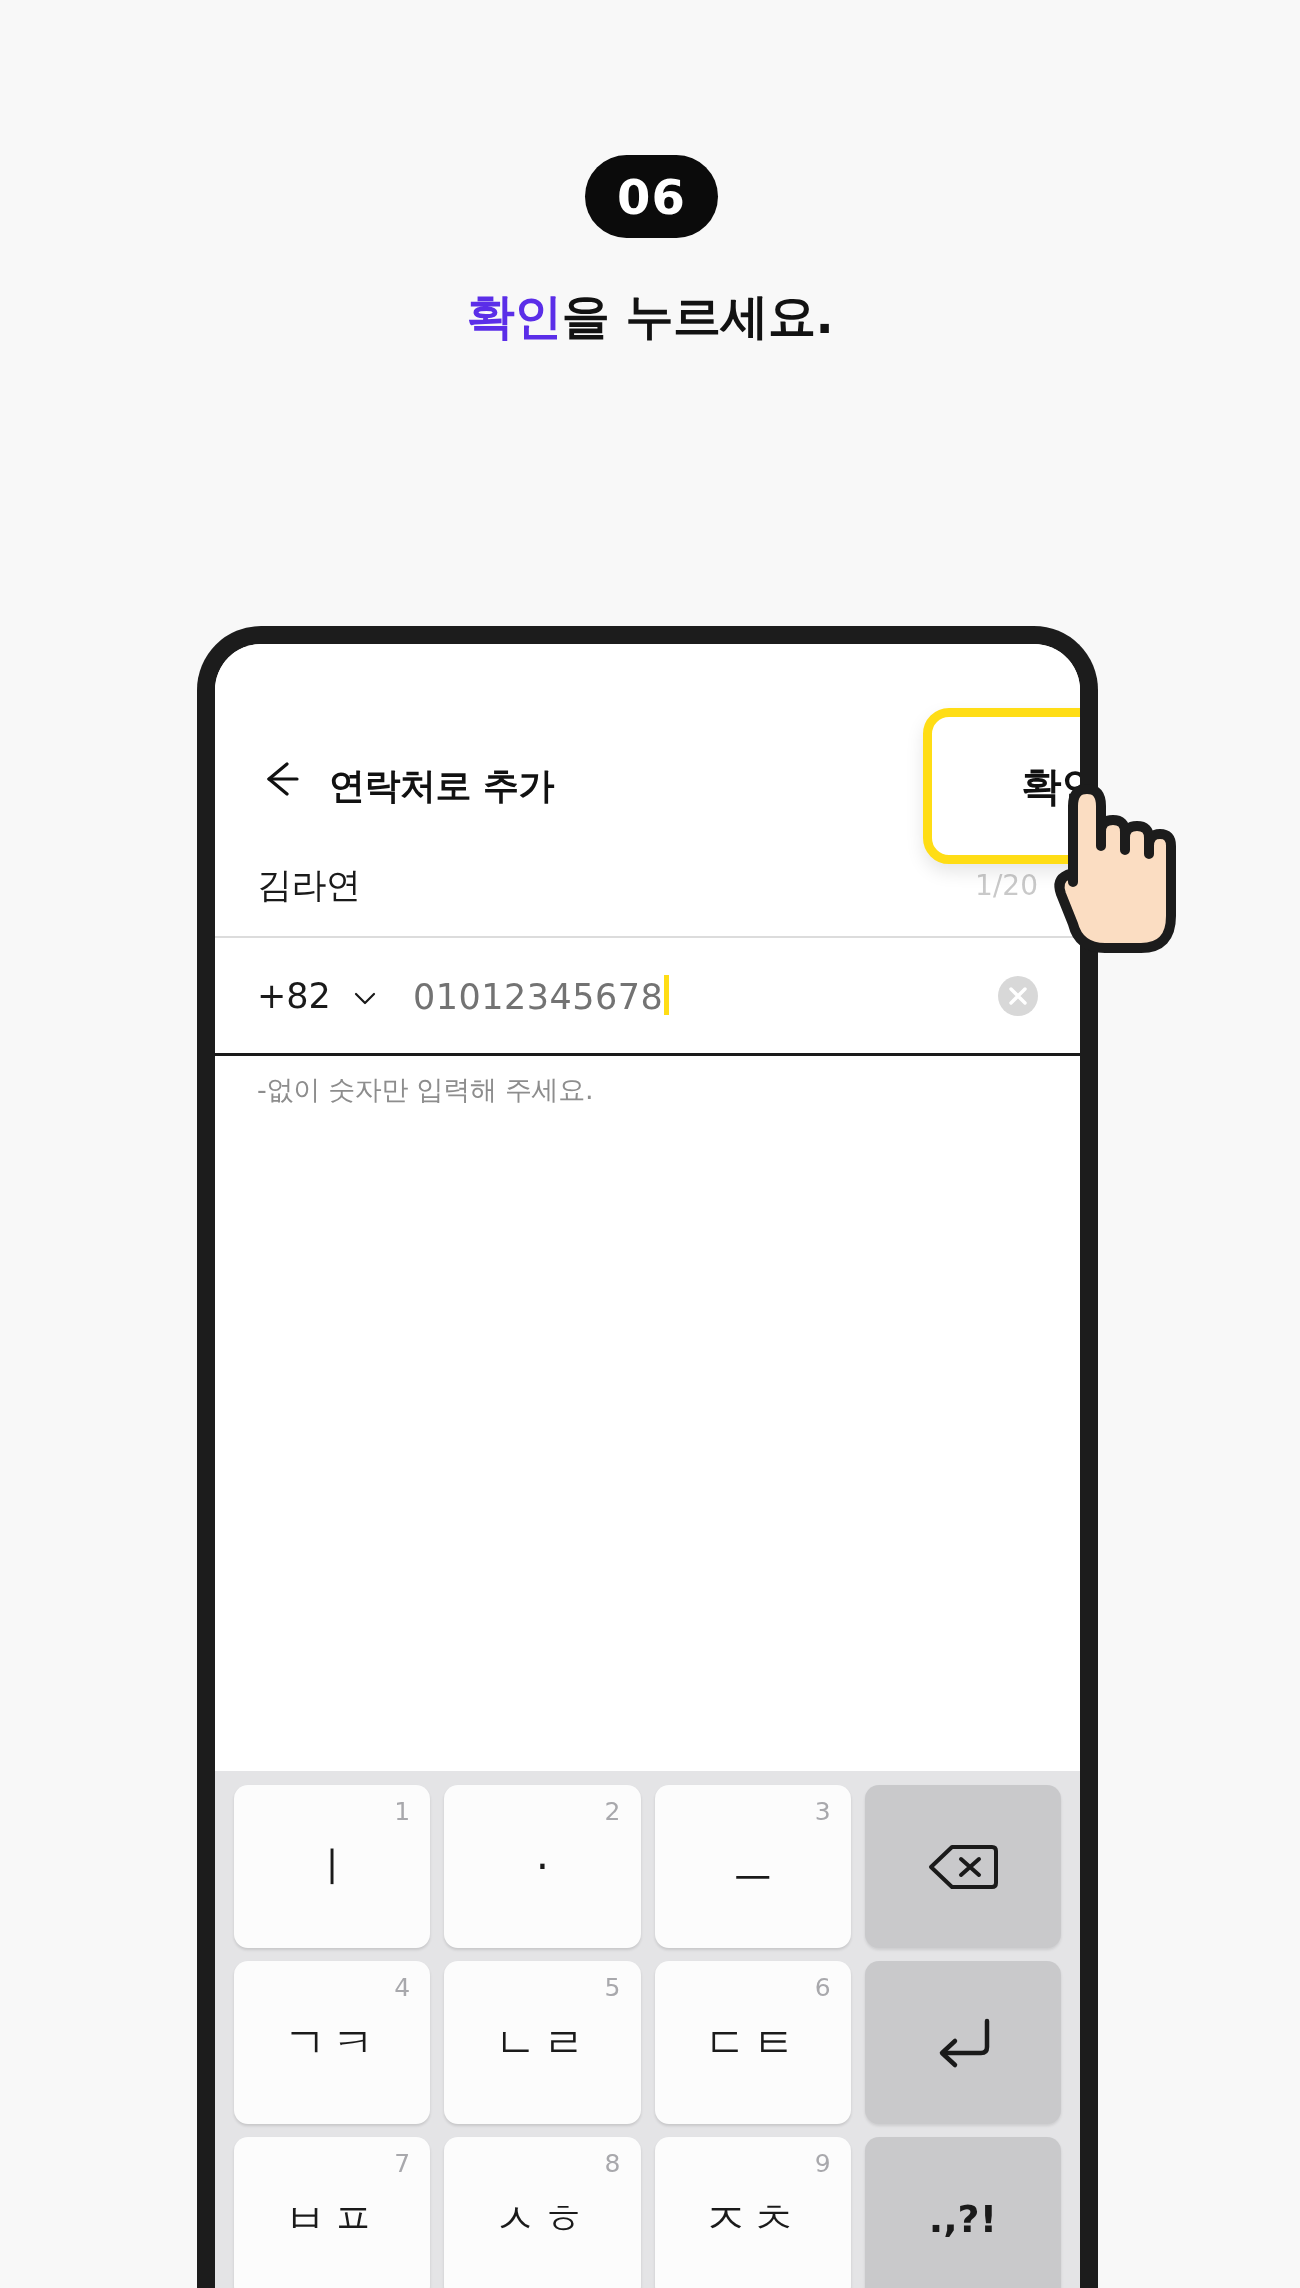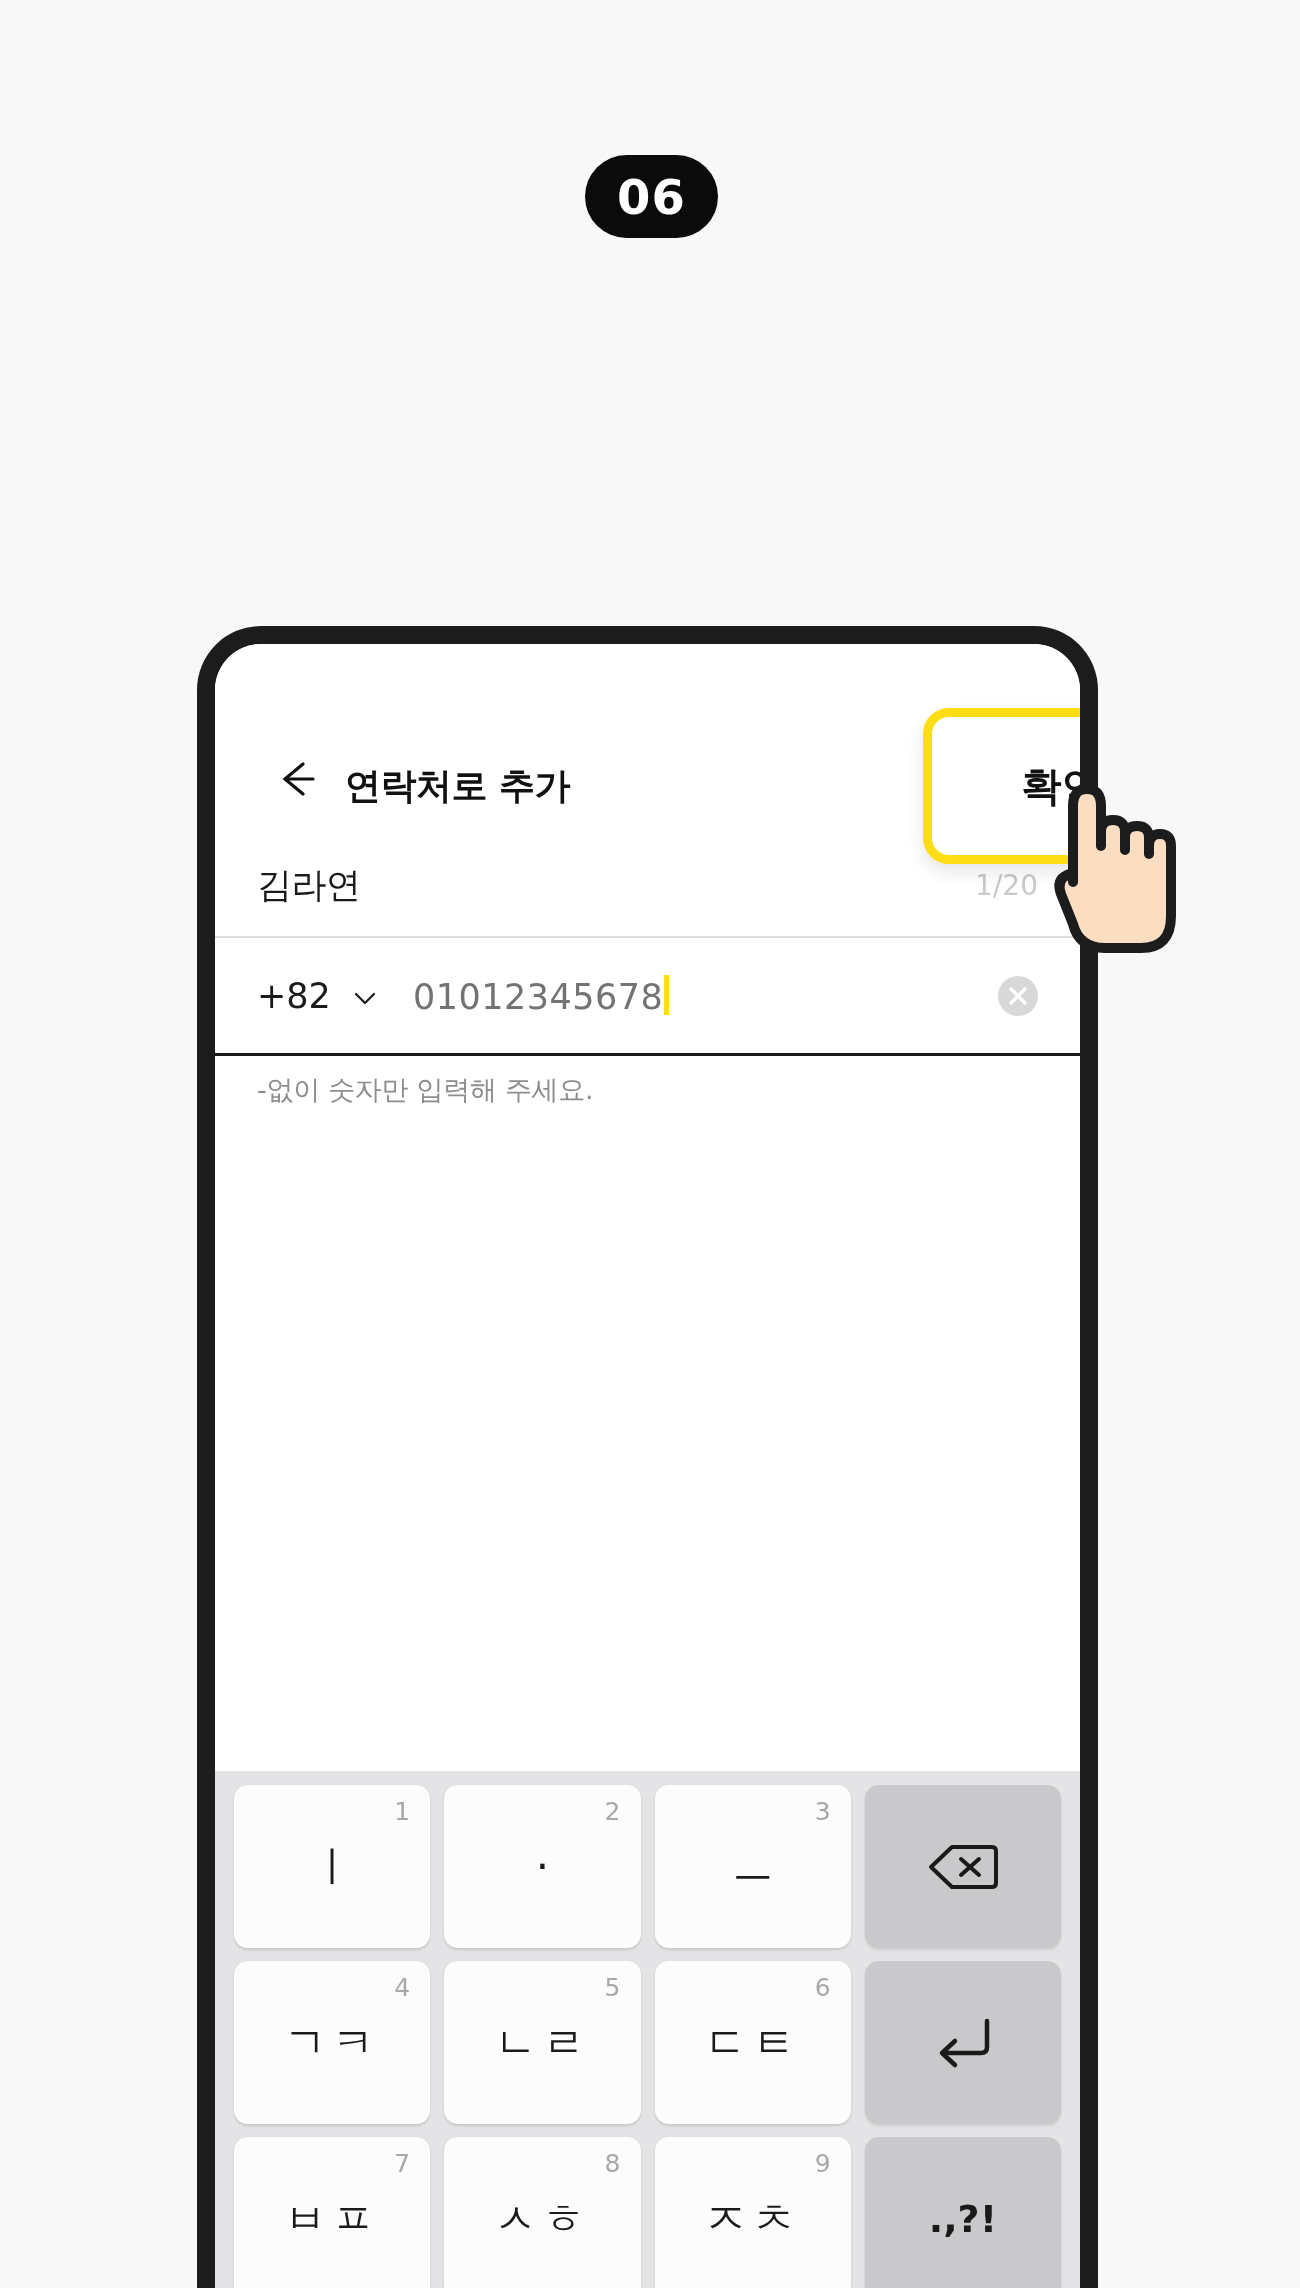--- a/index.html
+++ b/index.html
@@ -79,21 +79,20 @@
   
   .appbar {
     position: absolute;
     left: 0;
     top: 0;
     width: 100%;
     height: 188px;
     display: flex;
     align-items: flex-end;
     padding: 4px 0 28px 42px;
-    margin-left: 16px;
   }
   .back-arrow {
     width: 46px;
     height: 46px;
     flex: 0 0 auto;
     margin-right: 26px;
     margin-bottom: 2px;
   }
   .appbar-title {
     font-size: 36px;
@@ -286,20 +285,23 @@
 </style>
 </head>
 <body>
 
 <div class="page">
 
   <div class="step-badge">
     <span class="num">06</span>
   </div>
 
+  <div class="headline">
+    <span class="accent">확인</span><span>을 누르세요.</span>
+  </div>
 
   <div class="phone">
     <div class="screen">
 
       <div class="appbar">
         <span class="back-arrow">
           <svg viewBox="0 0 46 46" width="46" height="46" aria-hidden="true">
             <path d="M30 8 L12 23 L30 38" fill="none" stroke="#111111" stroke-width="3.2" stroke-linecap="round" stroke-linejoin="round"></path>
             <line x1="12" y1="23" x2="40" y2="23" stroke="#111111" stroke-width="3.2" stroke-linecap="round"></line>
           </svg>

